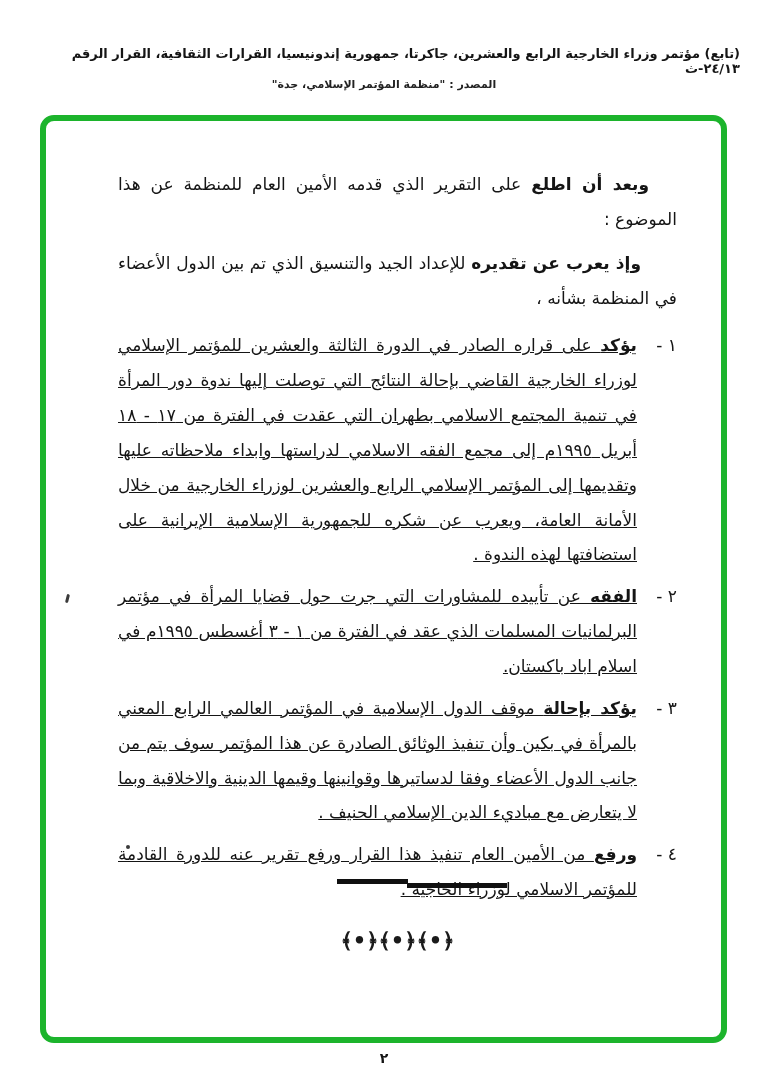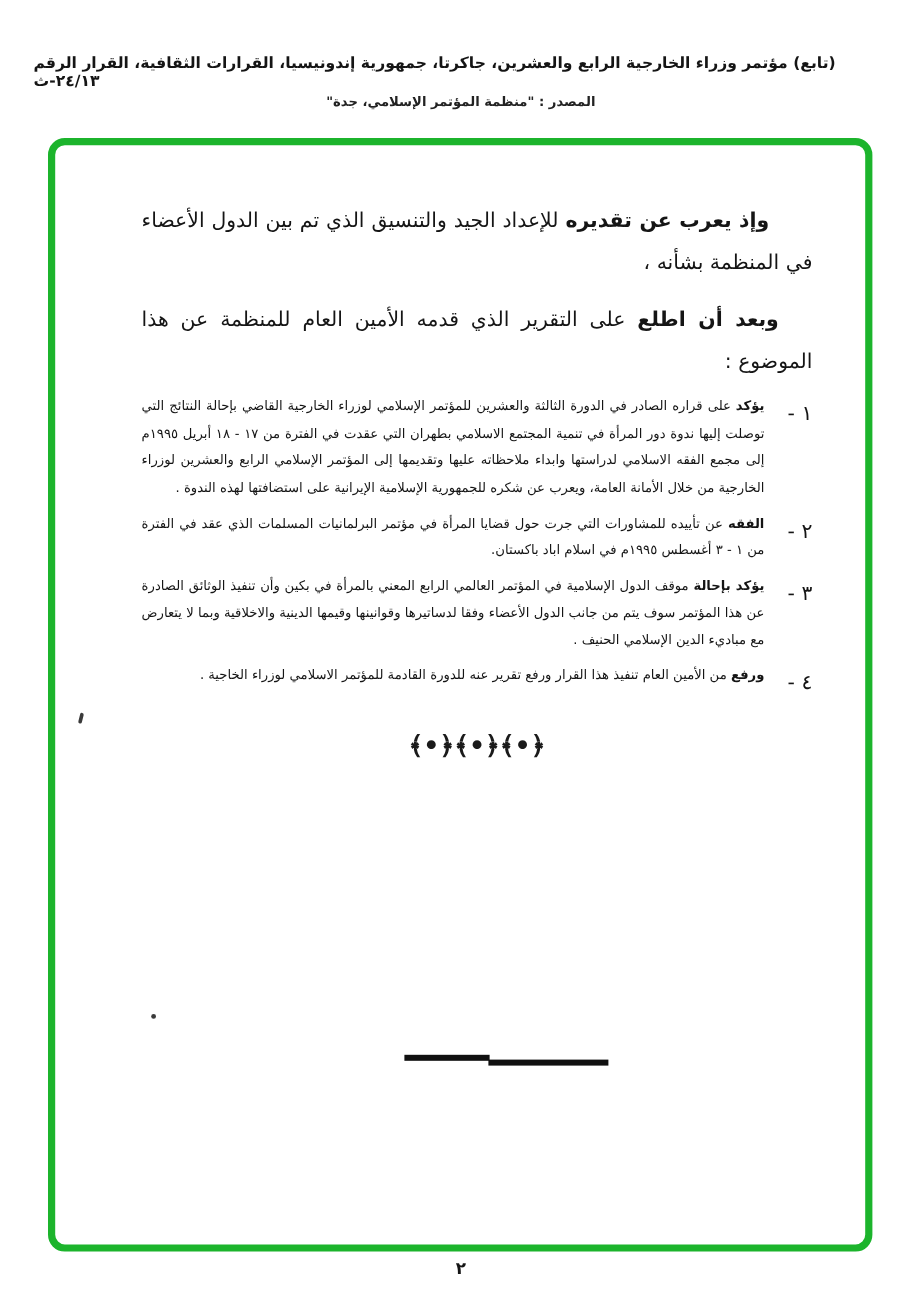--- a/index.html
+++ b/index.html
@@ -1,21 +1,21 @@
 <!DOCTYPE html>
 <html><head>
 <meta charset="utf-8">
 <style>
   * { margin:0; padding:0; box-sizing:border-box; }
   html,body { width:768px; height:1085px; background:#ffffff; overflow:hidden; }
   body { position:relative; font-family:"DejaVu Sans", sans-serif; color:#151515; }
 
   .header-line1 {
     position:absolute; top:46px; left:28px; right:28px;
-    direction:rtl; text-align:left;
+    direction:rtl; text-align:right;
     font-size:13px; font-weight:bold; letter-spacing:0;
   }
   .header-line2 {
     position:absolute; top:78px; left:28px; right:28px;
     direction:rtl; text-align:center;
     font-size:11px; font-weight:bold; color:#222;
   }
 
   .frame {
     position:absolute; left:40px; top:115px;
@@ -32,21 +32,21 @@
   }
   .para.p1 { text-indent:36px; }
   .para.p2 { text-indent:28px; margin-bottom:9px; }
   .bold { font-weight:bold; }
 
   .item { display:flex; gap:6px; margin-bottom:7px; }
   .item .num {
     flex:0 0 34px; font-size:17px; line-height:2.05; white-space:nowrap;
   }
   .item .itext {
-    flex:1; font-size:11px; line-height:2.05; text-align:justify;
+    flex:1; font-size:17px; line-height:2.05; text-align:justify;text-decoration:underline;
   }
 
   .ornament {
     direction:ltr; text-align:center; margin-top:22px;
     font-size:21px; font-weight:bold; letter-spacing:3px; color:#1a1a1a;
   }
 
   .rule-seg { position:absolute; background:#101010; }
   .rule-a { left:337px; top:879px; width:71px;  height:5px; }
   .rule-b { left:407px; top:883px; width:100px; height:5px; }
@@ -62,23 +62,23 @@
 </style>
 </head>
 <body>
 
 <div class="header-line1">(تابع) مؤتمر وزراء الخارجية الرابع والعشرين، جاكرتا، جمهورية إندونيسيا، القرارات الثقافية، القرار الرقم ٢٤/١٣-ث</div>
 <div class="header-line2">المصدر : "منظمة المؤتمر الإسلامي، جدة"</div>
 
 <div class="frame">
   <div class="content">
 
+    <p class="para p2"><span class="bold">وبعد أن اطلع</span><span> على التقرير الذي قدمه الأمين العام للمنظمة عن هذا الموضوع :</span></p>
+
     <p class="para p1"><span class="bold">وإذ يعرب عن تقديره</span><span> للإعداد الجيد والتنسيق الذي تم بين الدول الأعضاء في المنظمة بشأنه ،</span></p>
-
-    <p class="para p2"><span class="bold">وبعد أن اطلع</span><span> على التقرير الذي قدمه الأمين العام للمنظمة عن هذا الموضوع :</span></p>
 
     <div class="item">
       <span class="num">١ -</span>
       <p class="itext"><span class="bold">يؤكد</span><span> على قراره الصادر في الدورة الثالثة والعشرين للمؤتمر الإسلامي لوزراء الخارجية القاضي بإحالة النتائج التي توصلت إليها ندوة دور المرأة في تنمية المجتمع الاسلامي بطهران التي عقدت في الفترة من ١٧ - ١٨ أبريل ١٩٩٥م إلى مجمع الفقه الاسلامي لدراستها وابداء ملاحظاته عليها وتقديمها إلى المؤتمر الإسلامي الرابع والعشرين لوزراء الخارجية من خلال الأمانة العامة، ويعرب عن شكره للجمهورية الإسلامية الإيرانية على استضافتها لهذه الندوة .</span></p>
     </div>
 
     <div class="item">
       <span class="num">٢ -</span>
       <p class="itext"><span class="bold">الفقه</span><span> عن تأييده للمشاورات التي جرت حول قضايا المرأة في مؤتمر البرلمانيات المسلمات الذي عقد في الفترة من ١ - ٣ أغسطس ١٩٩٥م في اسلام اباد باكستان.</span></p>
     </div>

